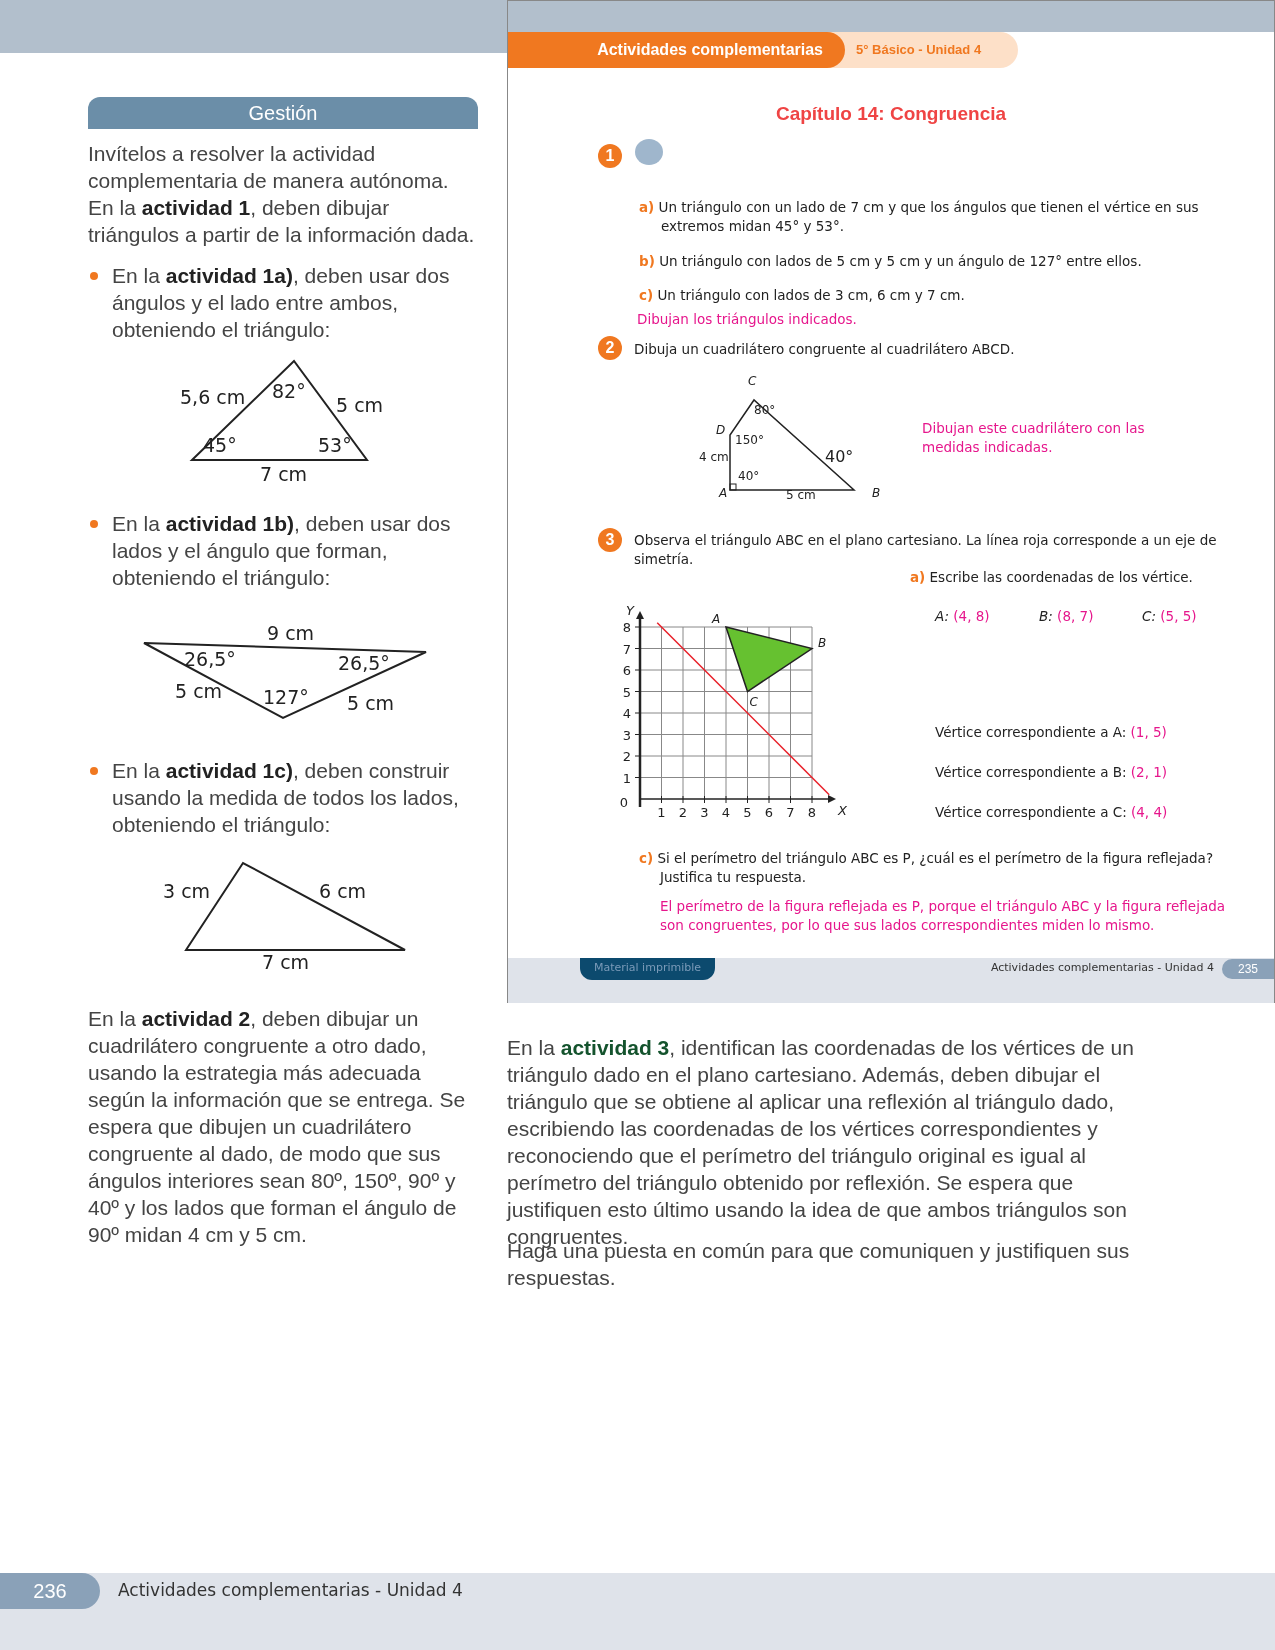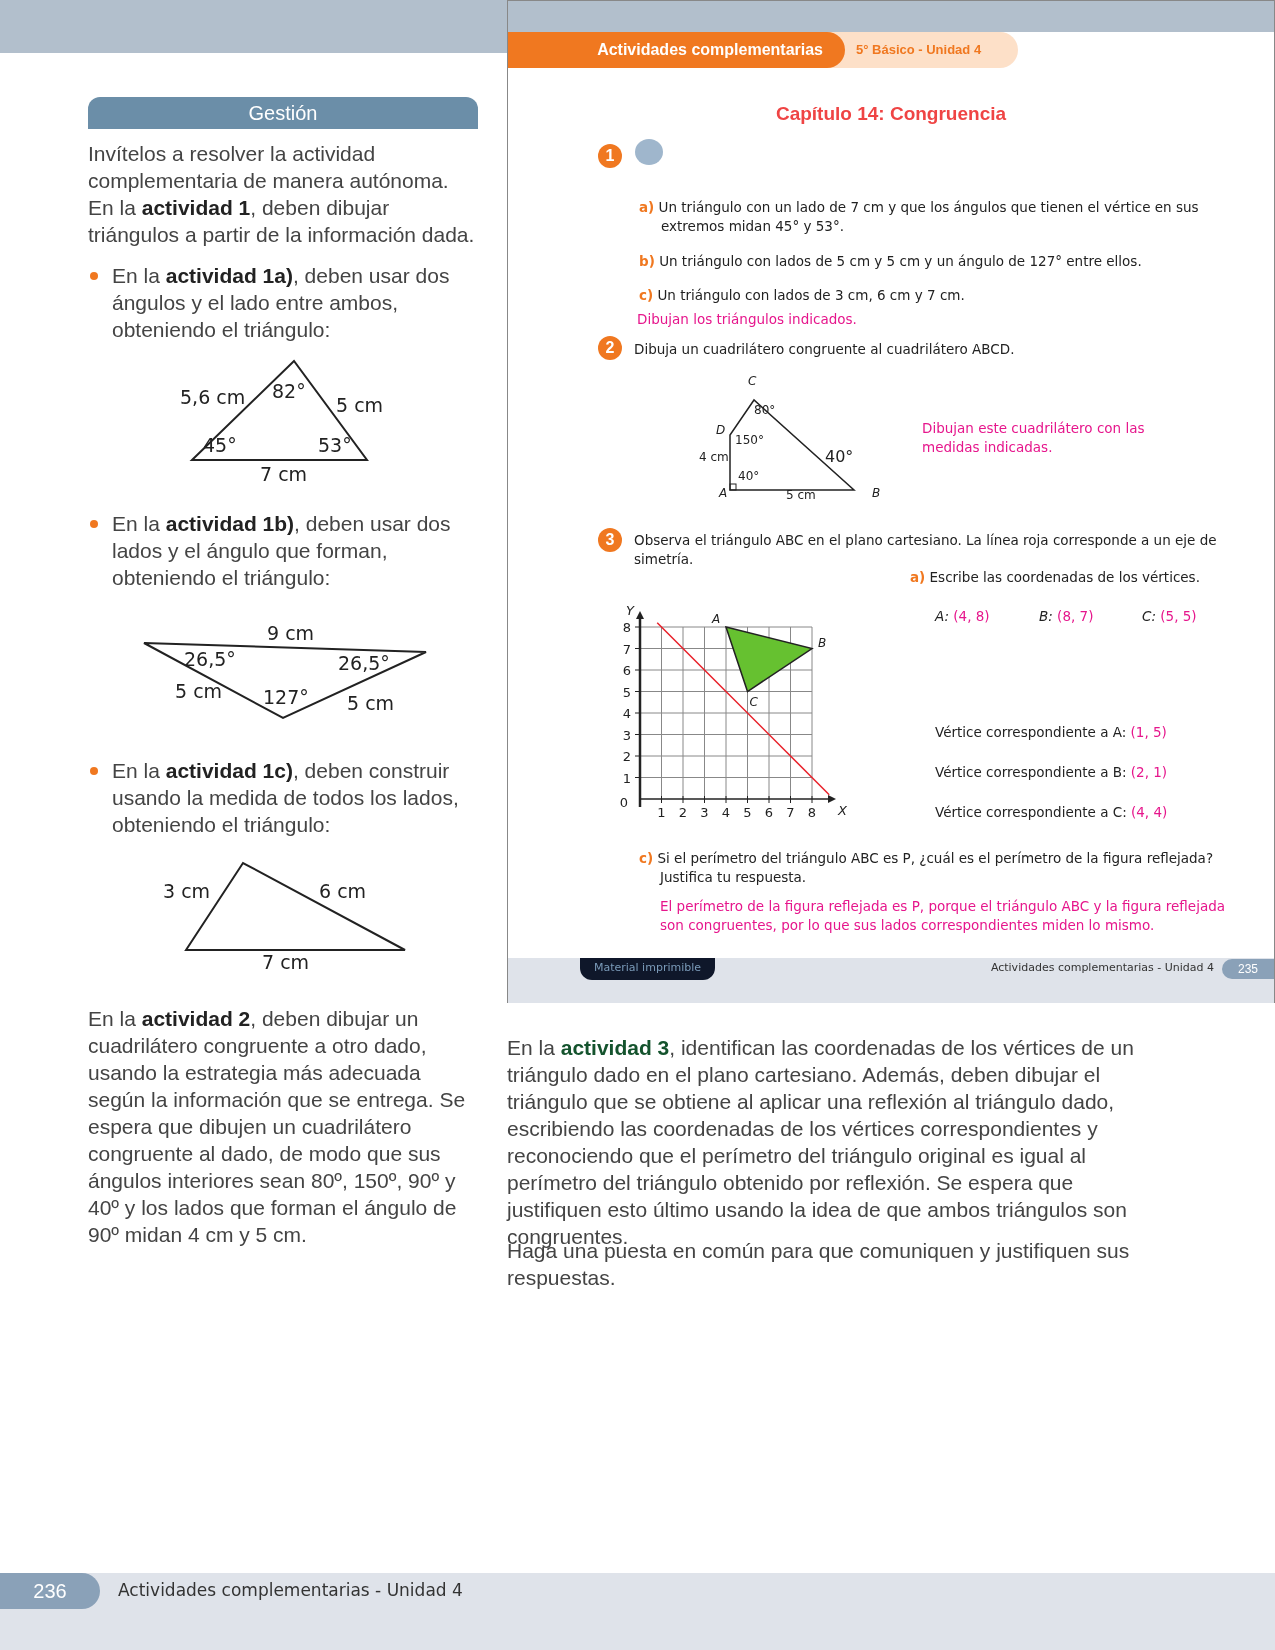--- a/index.html
+++ b/index.html
@@ -19,21 +19,21 @@
   .page-top{position:absolute;left:0;top:0;width:100%;height:31px;background:#b2bfcc;}
   .hdr-orange{position:absolute;left:0;top:31px;width:337px;height:36px;background:#f07820;border-radius:0 18px 18px 0;color:#fff;font-size:16px;font-weight:bold;line-height:36px;text-align:right;padding-right:22px;box-sizing:border-box;z-index:2;}
   .hdr-peach{position:absolute;left:310px;top:31px;width:200px;height:36px;background:#fde0c8;border-radius:0 18px 18px 0;color:#f07820;font-size:13px;font-weight:bold;line-height:36px;padding-left:38px;box-sizing:border-box;}
   .chap{position:absolute;left:0;top:102px;width:100%;text-align:center;color:#ef4444;font-size:19px;font-weight:bold;}
   .ptext{position:absolute;font-family:"DejaVu Sans",sans-serif;font-size:13.5px;line-height:19px;color:#222;}
   .pink{color:#e6168c;}
   .orange-b{color:#f07820;font-weight:bold;}
   .num{position:absolute;width:24px;height:24px;border-radius:50%;background:#f07820;color:#fff;font-weight:bold;font-size:16px;text-align:center;line-height:24px;}
   .book{position:absolute;width:28px;height:26px;border-radius:50%;background:#9fb6cc;}
   .page-foot{position:absolute;left:0;top:957px;width:100%;height:45px;background:#dfe3ea;}
-  .mat{position:absolute;left:72px;top:957px;width:135px;height:22px;background:#0f172a;border-radius:0 0 12px 12px;font-family:"DejaVu Sans",sans-serif;font-size:11px;color:#7a9ab8;text-align:center;line-height:20px;}
+  .mat{position:absolute;left:72px;top:957px;width:135px;height:22px;background:#0c4a6e;border-radius:0 0 12px 12px;font-family:"DejaVu Sans",sans-serif;font-size:11px;color:#7a9ab8;text-align:center;line-height:20px;}
   .foot-txt{position:absolute;right:60px;top:960px;font-family:"DejaVu Sans",sans-serif;font-size:11px;color:#333;}
   .foot-num{position:absolute;right:0;top:958px;width:52px;height:20px;background:#8aa1b8;border-radius:10px 0 0 10px;color:#fff;font-size:12px;text-align:center;line-height:20px;}
   .bfoot{position:absolute;left:0;top:1573px;width:1275px;height:77px;background:#dfe3ea;}
   .bnum{position:absolute;left:0;top:1573px;width:100px;height:36px;background:#8aa1b8;border-radius:0 18px 18px 0;color:#fff;font-size:20px;line-height:36px;text-align:center;}
   .btxt{position:absolute;left:118px;top:1580px;font-family:"DejaVu Sans",sans-serif;font-size:17px;color:#333;}
   .rtext{position:absolute;left:507px;width:660px;font-size:21px;line-height:27px;color:#444;}
   .rtext b{color:#14532d;}
 </style>
 </head>
 <body>
@@ -104,21 +104,21 @@
   <div class="ptext" style="left:246px;top:400px;font-size:12px;">80°</div>
   <div class="ptext" style="left:227px;top:430px;font-size:12px;">150°</div>
   <div class="ptext" style="left:230px;top:466px;font-size:12px;">40°</div>
   <div class="ptext" style="left:317px;top:446px;font-size:16px;">40°</div>
   <div class="ptext" style="left:191px;top:447px;font-size:12px;">4 cm</div>
   <div class="ptext" style="left:278px;top:485px;font-size:12px;">5 cm</div>
   <div class="ptext pink" style="left:414px;top:418px;width:240px;">Dibujan este cuadrilátero con las medidas indicadas.</div>
 
   <div class="num" style="left:90px;top:527px;">3</div>
   <div class="ptext" style="left:126px;top:530px;width:600px;">Observa el triángulo ABC en el plano cartesiano. La línea roja corresponde a un eje de simetría.</div>
-  <div class="ptext" style="left:402px;top:567px;"><span class="orange-b">a)</span> <span>Escribe las coordenadas de los vértices.</span></div>
+  <div class="ptext" style="left:402px;top:567px;"><span class="orange-b">a)</span> <span>Escribe las coordenadas de los vértice.</span></div>
 
   <svg id="chart" class="abs" style="left:100px;top:590px;" width="260" height="230">
       <line x1="53.5" y1="208" x2="53.5" y2="36" stroke="#888" stroke-width="1"></line>
       <line x1="75" y1="208" x2="75" y2="36" stroke="#888" stroke-width="1"></line>
       <line x1="96.5" y1="208" x2="96.5" y2="36" stroke="#888" stroke-width="1"></line>
       <line x1="118" y1="208" x2="118" y2="36" stroke="#888" stroke-width="1"></line>
       <line x1="139.5" y1="208" x2="139.5" y2="36" stroke="#888" stroke-width="1"></line>
       <line x1="161" y1="208" x2="161" y2="36" stroke="#888" stroke-width="1"></line>
       <line x1="182.5" y1="208" x2="182.5" y2="36" stroke="#888" stroke-width="1"></line>
       <line x1="204" y1="208" x2="204" y2="36" stroke="#888" stroke-width="1"></line>

